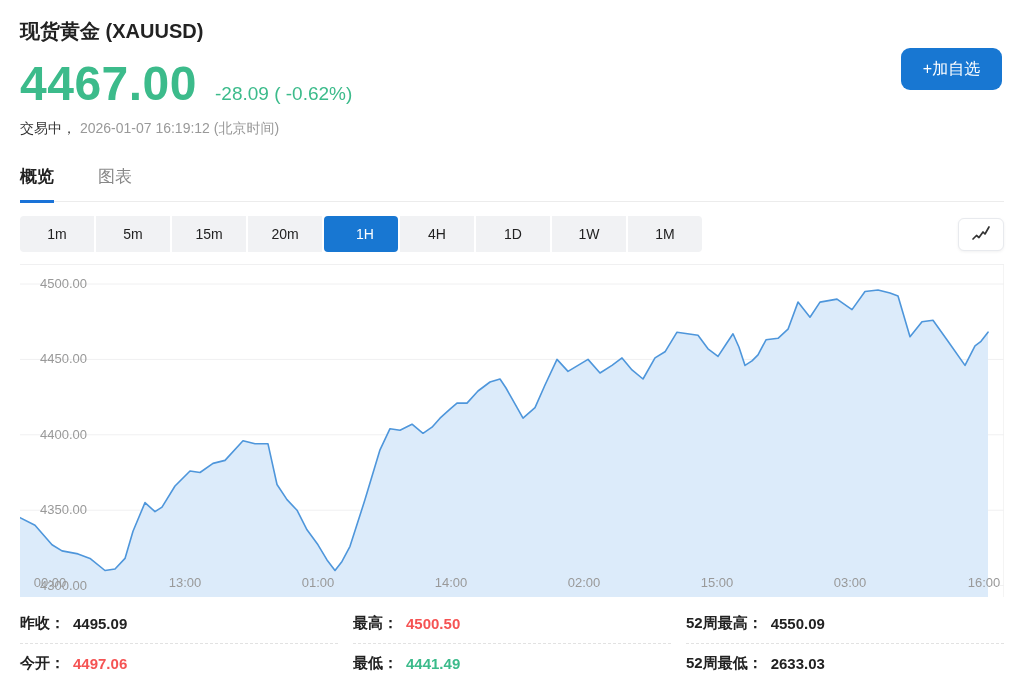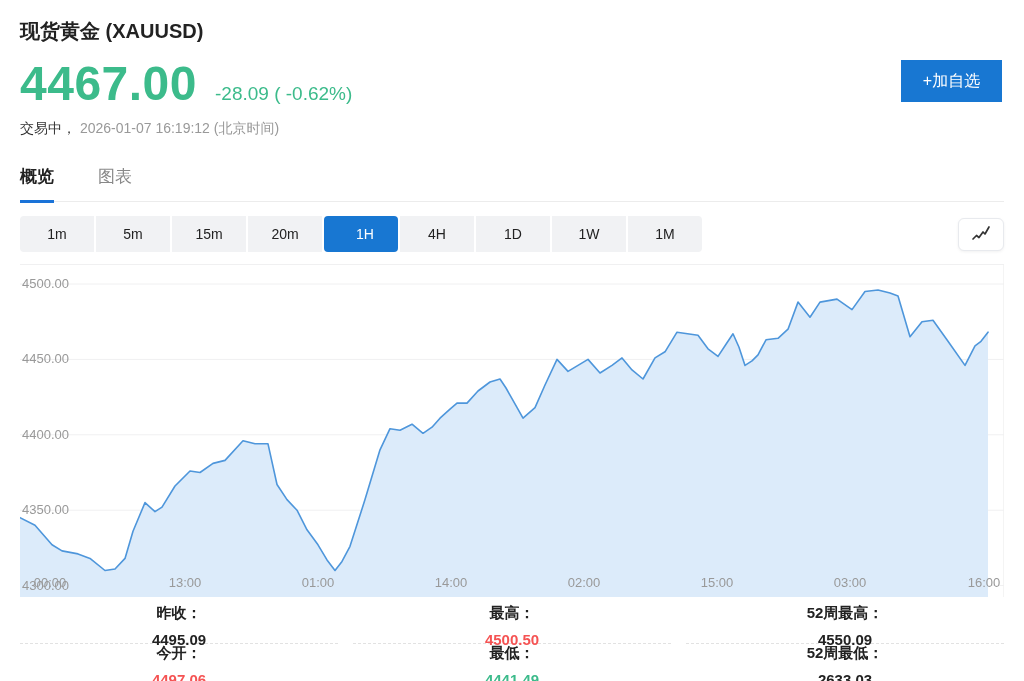--- a/index.html
+++ b/index.html
@@ -9,22 +9,22 @@
   .content { padding:0 20px; }
 
   
   .title { margin-top:18px; font-size:20px; font-weight:bold; color:#222; }
   .price-row { margin-top:11px; display:flex; align-items:baseline; gap:18px; }
   .price { font-size:48px; font-weight:bold; color:#3cbb8b; letter-spacing:0.5px; }
   .change { font-size:19px; color:#3cbb8b; }
   .status-row { margin-top:9px; font-size:14px; }
   .status-label { color:#333;margin-top:23px; }
   .status-time { color:#999; }
-  .watch-btn { position:absolute; top:60px; right:22px; width:101px; height:42px;
-    background:#1877d2; color:#fff; font-size:16px; border:none; border-radius:0;
+  .watch-btn { position:absolute; top:48px; right:22px; width:101px; height:42px;
+    background:#1877d2; color:#fff; font-size:16px; border:none; border-radius:9px;
     font-family:Liberation Sans, sans-serif; cursor:pointer; }
 
   
   .tabs-row { margin-top:27px; border-bottom:1px solid #ececec; display:flex; gap:44px; }
   .tab { font-size:17px; color:#888; padding-bottom:12px; cursor:pointer; }
   .tab.active { color:#222; font-weight:bold; border-bottom:3px solid #1a73d8; margin-bottom:-2px; }
 
   
   .tf-row { margin-top:14px; display:flex; align-items:center; }
   .tf-bar { display:flex; gap:2px; }
@@ -34,28 +34,28 @@
   .tf-btn:last-child { border-radius:0 4px 4px 0; }
   .tf-btn.active { background:#1877d2; color:#fff; border-radius:4px;padding-left:8px; }
   .charttype-btn { margin-left:auto; width:46px; height:33px; background:#fff;
     border:1px solid #e8eaee; border-radius:6px; box-shadow:0 1px 3px rgba(0,0,0,0.06);
     display:flex; align-items:center; justify-content:center; cursor:pointer; }
 
   
   .chart { position:relative; margin-top:12px; width:984px; height:332px;
     border-top:1px solid #f0f0f1; }
   .chart svg { position:absolute; left:0; top:0; }
-  .ytick { position:absolute; left:2px; font-size:13px; color:#999; line-height:16px; }
+  .ytick { position:absolute; left:20px; font-size:13px; color:#999; line-height:16px; }
   .xtick { position:absolute; top:310px; font-size:13px; color:#999; line-height:16px;
     transform:translateX(-50%); white-space:nowrap; }
 
   
   .stats { margin-top:8px; display:grid; grid-template-columns:1fr 1fr 1fr; column-gap:15px; }
   .stat-row { height:40px; display:flex; align-items:center; gap:8px;
-    border-bottom:1px dashed #e2e2e2; font-size:15px;flex-direction:column; }
+    border-bottom:1px dashed #e2e2e2; font-size:15px; }
   .stat-label { font-weight:bold; color:#222; }
   .stat-value { font-weight:bold; }
   .c-dark { color:#222; } .c-red { color:#f55353; } .c-green { color:#3cbb8b; }
 </style>
 </head>
 <body>
 
 <div class="page">
   <div class="content">
 

